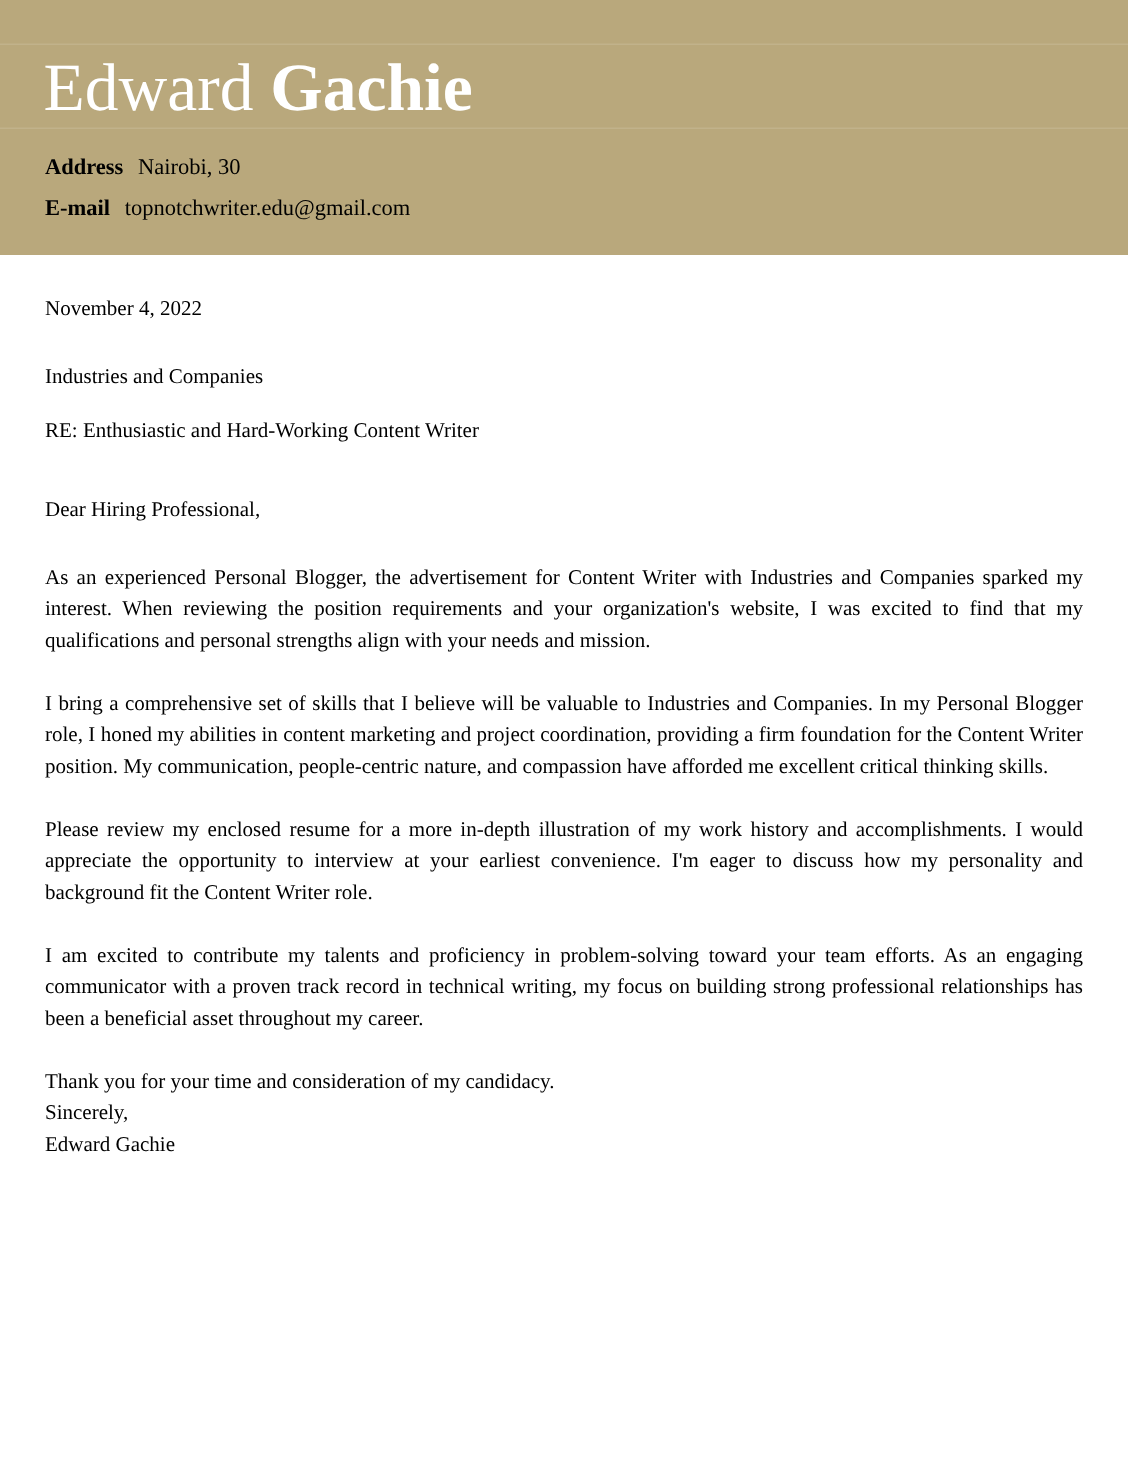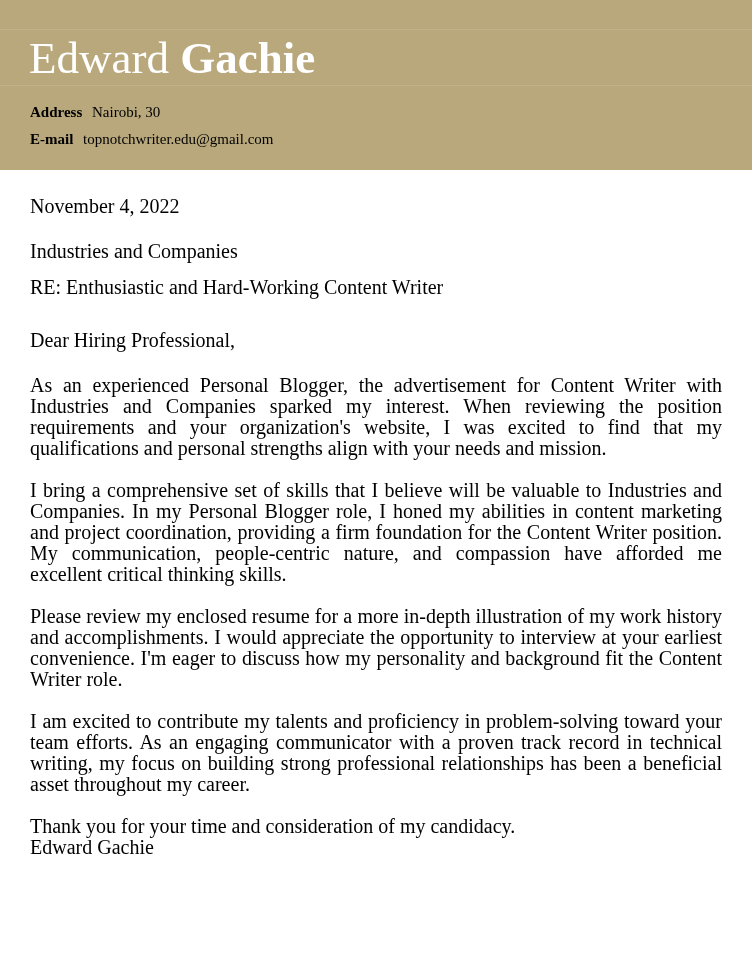--- a/index.html
+++ b/index.html
@@ -20,21 +20,21 @@
       color: #ffffff; white-space: nowrap;
     }
     .name .last { font-weight: bold; }
     .contact {
       position: absolute; left: 30px; color: #000000; font-size: 15px; line-height: 18px; white-space: nowrap;
     }
     .contact .label { font-weight: bold; margin-right: 6px; }
     .contact.addr { top: 103px; }
     .contact.mail { top: 130px; }
     .letter {
-      position: absolute; left: 30px; top: 196px; width: 692px; font-size: 20px; line-height: 21px;
+      position: absolute; left: 30px; top: 196px; width: 692px; font-size: 14px; line-height: 21px;
     }
     .letter p { margin: 0; text-align: justify; }
     .letter .date { margin-bottom: 24px; }
     .letter .company { margin-bottom: 15px; }
     .letter .re { margin-bottom: 32px; }
     .letter .salutation { margin-bottom: 24px; }
     .letter .para { margin-bottom: 21px; }
     .letter .thanks { }
   </style>
 </head>
@@ -60,14 +60,15 @@
 <div class="letter">
   <p class="date">November 4, 2022</p>
   <p class="company">Industries and Companies</p>
   <p class="re">RE: Enthusiastic and Hard-Working Content Writer</p>
   <p class="salutation">Dear Hiring Professional,</p>
   <p class="para">As an experienced Personal Blogger, the advertisement for Content Writer with Industries and Companies sparked my interest. When reviewing the position requirements and your organization's website, I was excited to find that my qualifications and personal strengths align with your needs and mission.</p>
   <p class="para">I bring a comprehensive set of skills that I believe will be valuable to Industries and Companies. In my Personal Blogger role, I honed my abilities in content marketing and project coordination, providing a firm foundation for the Content Writer position. My communication, people-centric nature, and compassion have afforded me excellent critical thinking skills.</p>
   <p class="para">Please review my enclosed resume for a more in-depth illustration of my work history and accomplishments. I would appreciate the opportunity to interview at your earliest convenience. I'm eager to discuss how my personality and background fit the Content Writer role.</p>
   <p class="para">I am excited to contribute my talents and proficiency in problem-solving toward your team efforts. As an engaging communicator with a proven track record in technical writing, my focus on building strong professional relationships has been a beneficial asset throughout my career.</p>
   <p class="thanks">Thank you for your time and consideration of my candidacy.</p>
+  <p>Sincerely,</p>
   <p>Edward Gachie</p>
 </div>
 
 </body></html>

